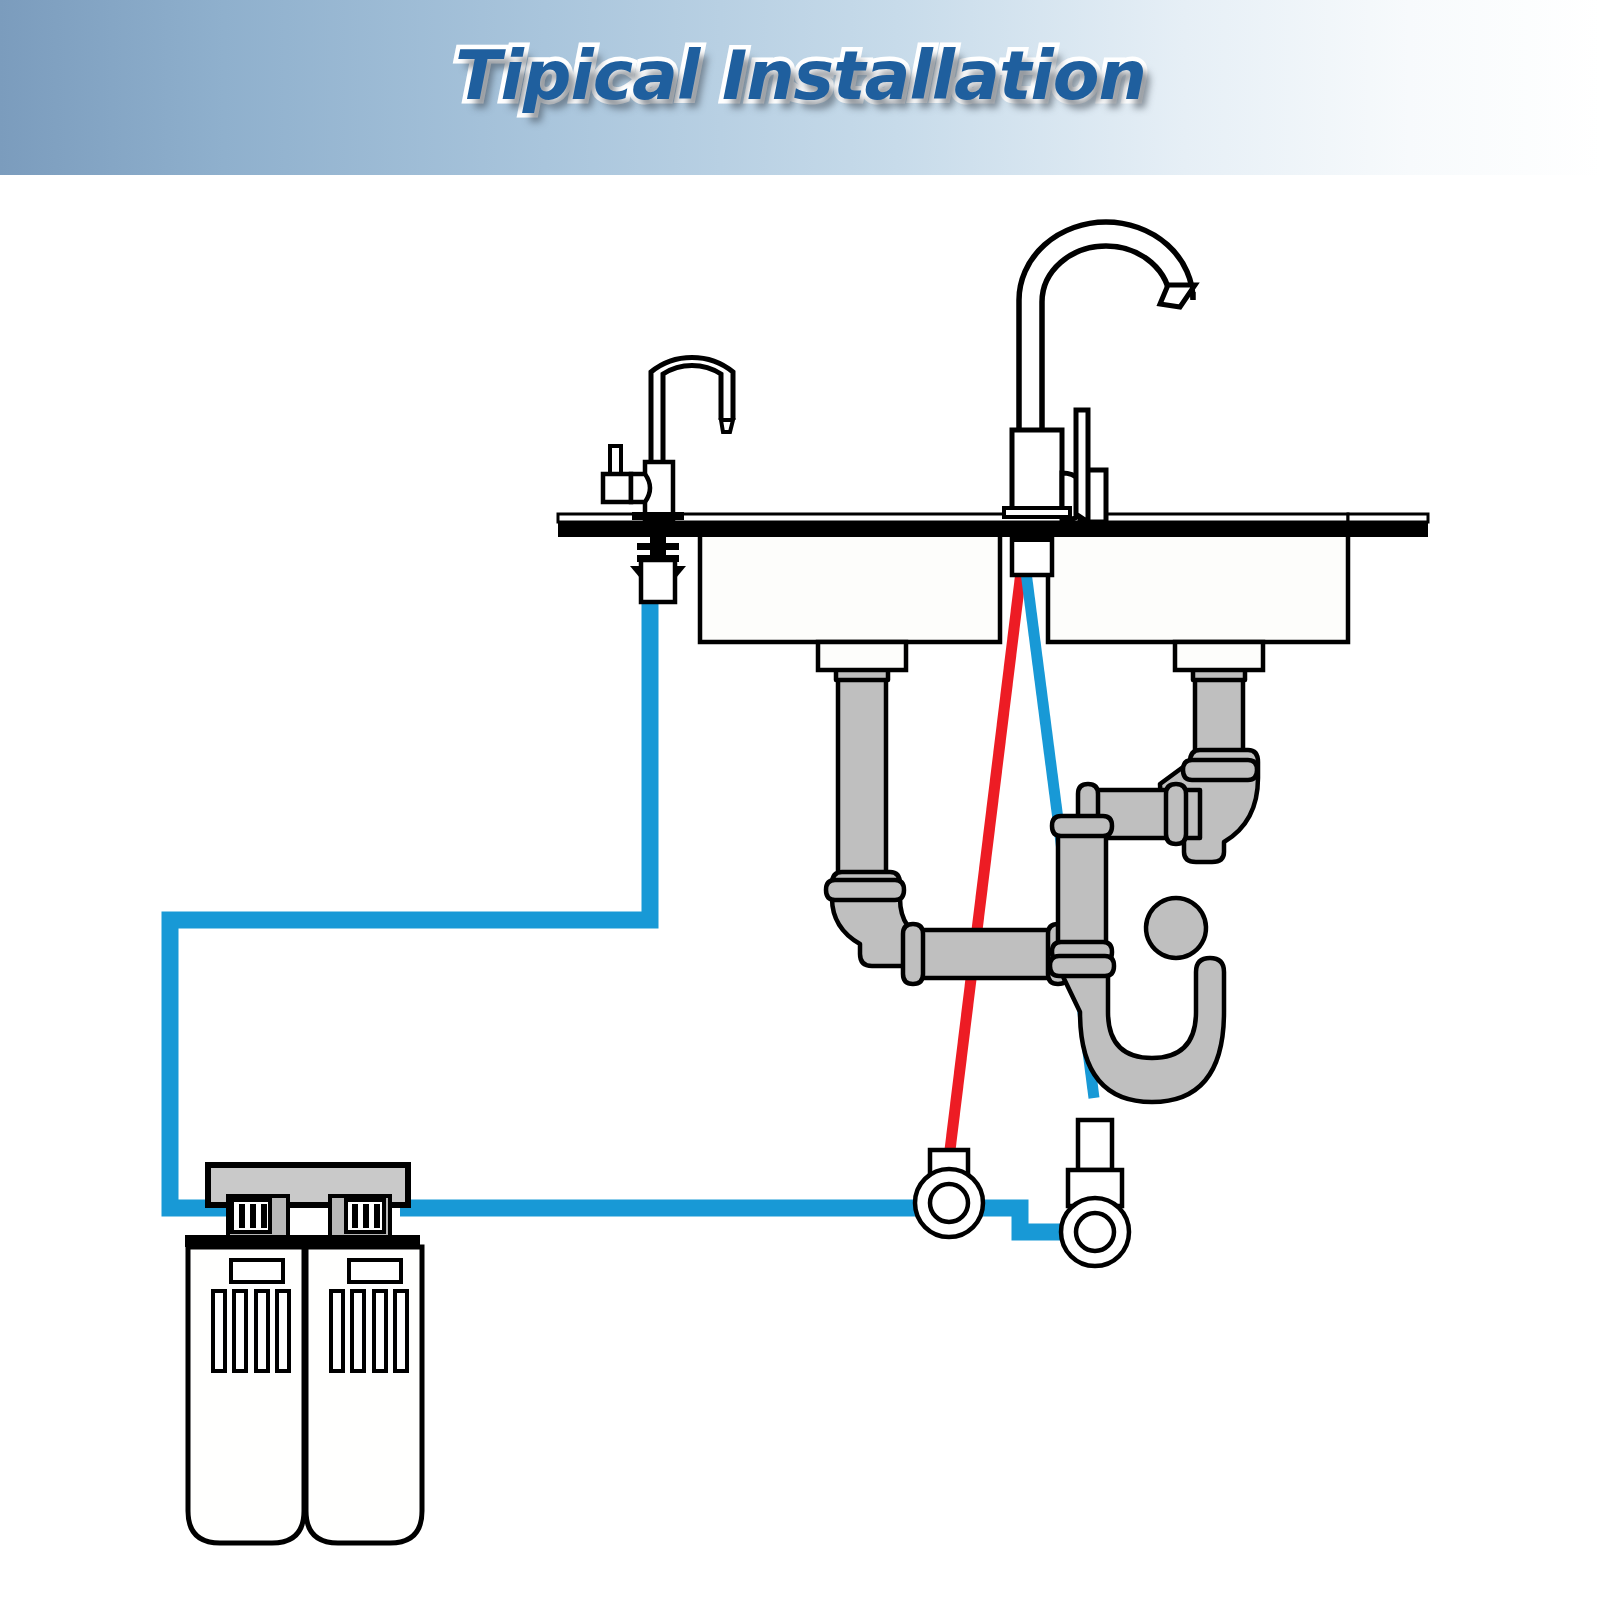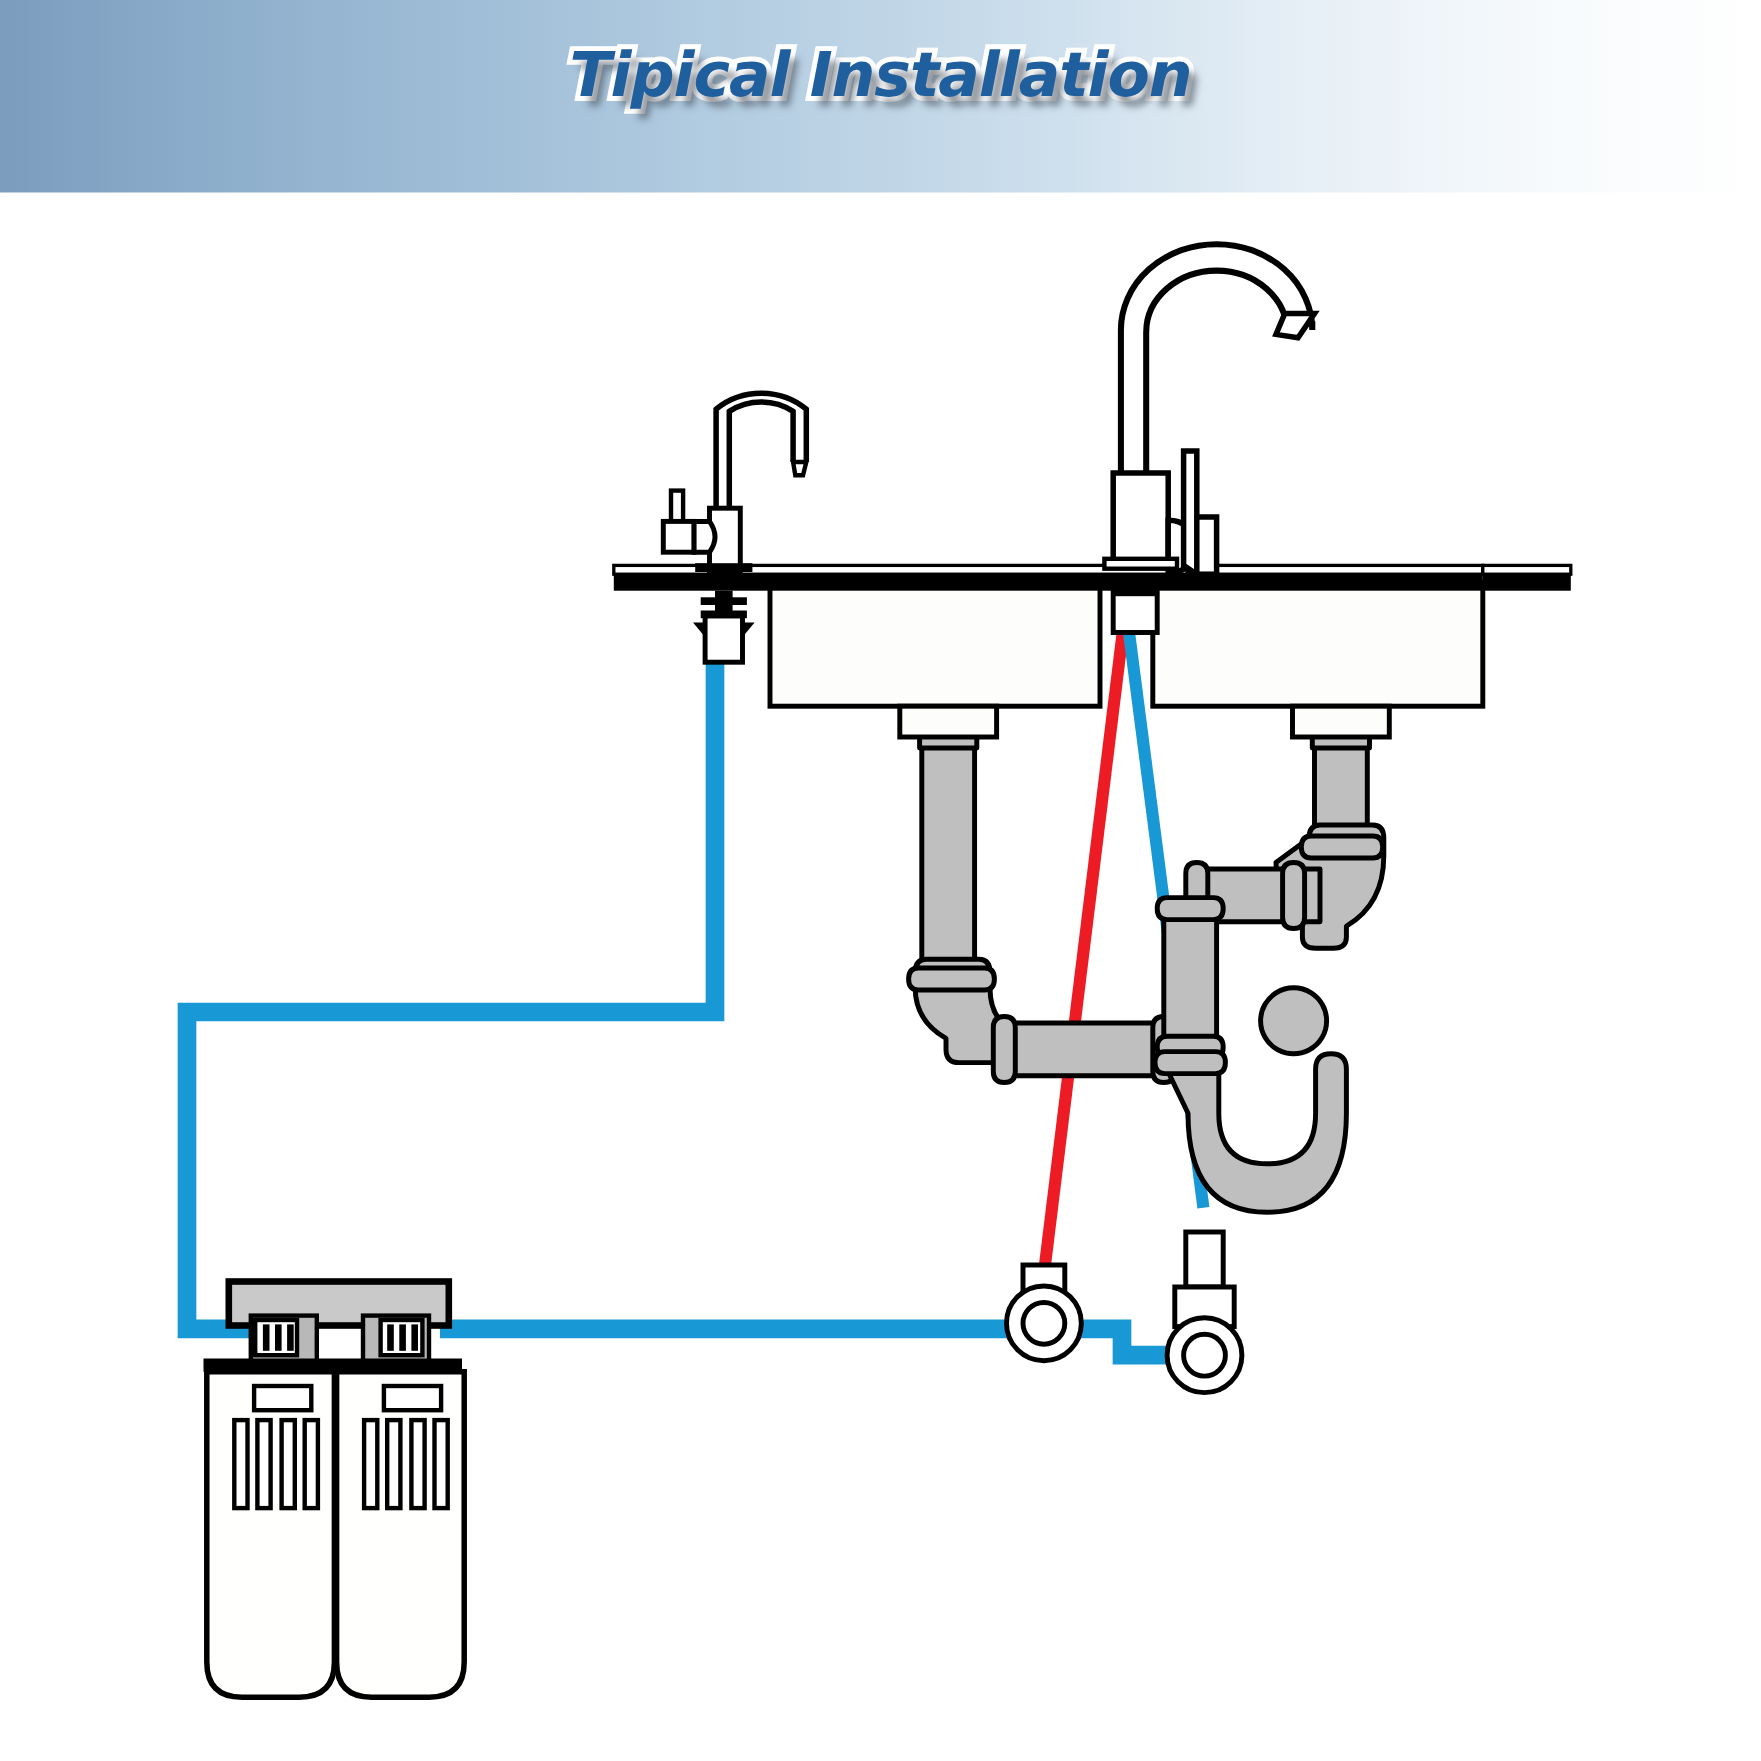--- a/index.html
+++ b/index.html
@@ -30,21 +30,21 @@
   }
   #banner-title {
     position: absolute;
     left: 0;
     top: 36px;
     width: 1601px;
     text-align: center;
     font-family: "DejaVu Sans", sans-serif;
     font-weight: bold;
     font-style: italic;
-    font-size: 56px;
+    font-size: 68px;
     letter-spacing: -1px;
     color: #1f5f9e;
     -webkit-text-stroke: 9px #ffffff;
     paint-order: stroke fill;
     text-shadow: 7px 9px 7px rgba(60,70,80,0.55);
     white-space: nowrap;
   }
   #diagram {
     position: absolute;
     left: 0;

